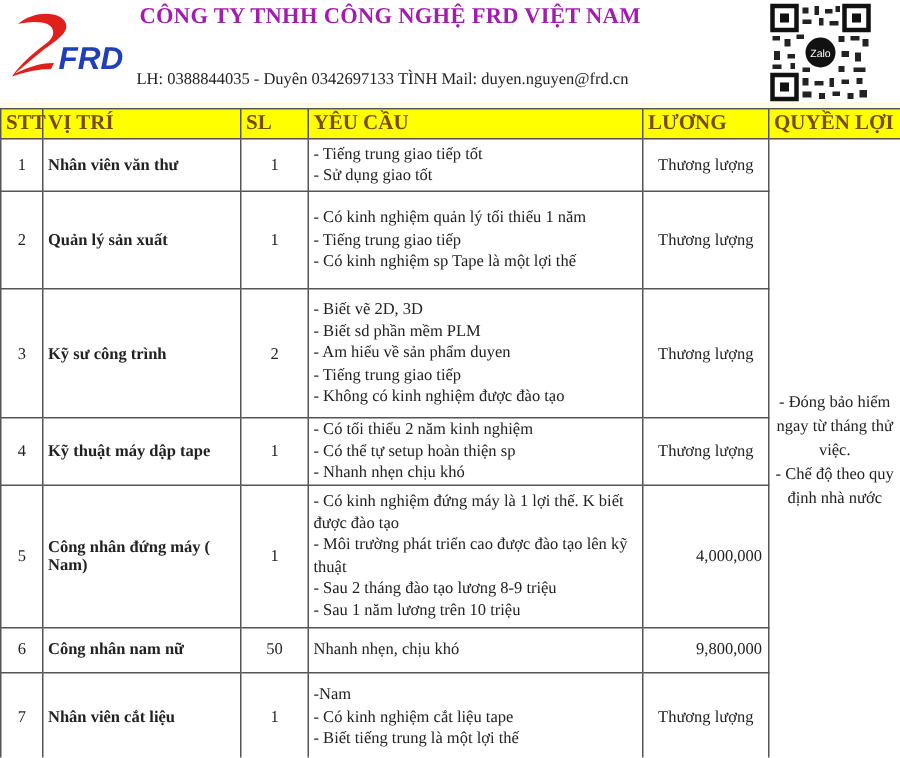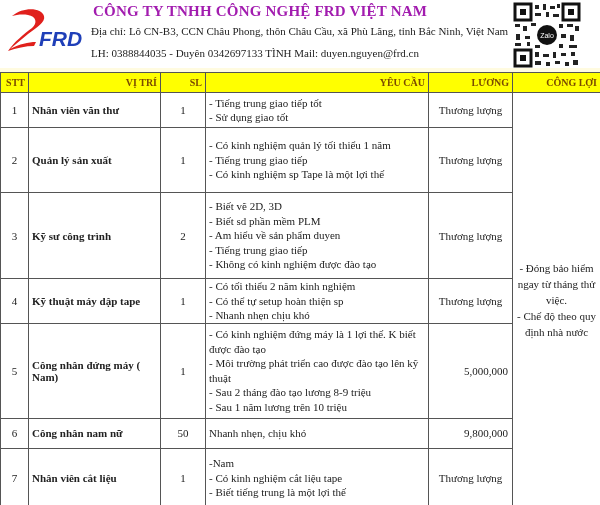--- a/index.html
+++ b/index.html
@@ -14,41 +14,40 @@
   .address { position:absolute; left:91px; top:25px; font-size:11px; color:#222; white-space:nowrap; }
   .contact { position:absolute; left:91px; top:47px; font-size:11px; color:#222; white-space:nowrap; }
   .qr { position:absolute; left:513px; top:2px; width:68px; height:66px; }
   .yellow-strip { position:absolute; left:0; top:68px; width:600px; height:4px; background:#fffbe0; }
 
   table.jobs {
     position:absolute; left:0; top:72px; width:600px; border-collapse:collapse; table-layout:fixed;
     font-size:11px;
   }
   table.jobs td, table.jobs th { border:1px solid #555; padding:0 3px; vertical-align:middle; }
-  table.jobs th { background:#ffff00; color:#7a4a00; font-weight:bold; font-size:10px; height:19px; text-align:right;margin-top:36px; }
+  table.jobs th { background:#ffff00; color:#7a4a00; font-weight:bold; font-size:14px; height:19px; text-align:left;margin-top:36px; }
   td.stt { text-align:center; }
   td.pos { font-weight:bold; text-align:left;margin-left:31px; }
   td.sl { text-align:center; }
   td.req { text-align:left; line-height:14.5px; }
   td.sal { text-align:center; }
   td.sal.num { text-align:right; padding-right:4px; }
   td.ben { text-align:center; line-height:16px; padding:0 4px; }
   .req-line { display:block; white-space:nowrap; }
   .req-line.wrap { white-space:normal; }
 </style>
 </head>
 <body>
 
 <div class="header">
   <svg class="logo" viewBox="0 0 78 46">
     <path d="M6 10 C 18 0, 36 2, 38 10 C 40 16, 30 22, 22 28 C 16 33, 10 38, 4 43 C 14 38, 22 36, 30 36 L 28 40 C 20 40, 10 42, 2 45 C 8 36, 18 28, 26 22 C 32 17, 30 10, 22 9 C 16 8, 10 9, 6 10 Z" fill="#e0201c"></path>
     <text x="33" y="40" font-family="Liberation Sans, sans-serif" font-weight="bold" font-style="italic" font-size="21" fill="#1f3fb8">FRD</text>
   </svg>
   <div class="company">CÔNG TY TNHH CÔNG NGHỆ FRD VIỆT NAM</div>
-  <div class="address">Địa chỉ: Lô CN-B3, CCN Châu Phong, thôn Châu Cầu, xã Phù Lãng, tỉnh Bắc Ninh, Việt Nam</div>
   <div class="contact">LH: 0388844035 - Duyên   0342697133 TÌNH  Mail: duyen.nguyen@frd.cn</div>
   <svg class="qr" viewBox="0 0 68 66">
     <rect x="0" y="0" width="68" height="66" fill="#fff"></rect>
     <rect x="2" y="2" width="16" height="16" fill="none" stroke="#111" stroke-width="3"></rect>
     <rect x="7" y="7" width="6" height="6" fill="#111"></rect>
     <rect x="50" y="2" width="16" height="16" fill="none" stroke="#111" stroke-width="3"></rect>
     <rect x="55" y="7" width="6" height="6" fill="#111"></rect>
     <rect x="2" y="48" width="16" height="16" fill="none" stroke="#111" stroke-width="3"></rect>
     <rect x="7" y="53" width="6" height="6" fill="#111"></rect>
     <g fill="#222">
@@ -100,21 +99,21 @@
       <col style="width:84px">
       <col style="width:88px">
   </colgroup>
   <thead>
     <tr>
       <th>STT</th>
       <th>VỊ TRÍ</th>
       <th>SL</th>
       <th>YÊU CẦU</th>
       <th>LƯƠNG</th>
-      <th>CÔNG LỢI</th>
+      <th>QUYỀN LỢI</th>
     </tr>
   </thead>
   <tbody>
     <tr style="height:35px">
       <td class="stt">1</td>
       <td class="pos">Nhân viên văn thư</td>
       <td class="sl">1</td>
       <td class="req">
         <span class="req-line">- Tiếng trung giao tiếp tốt</span>
         <span class="req-line">- Sử dụng giao tốt</span>
@@ -163,21 +162,21 @@
     <tr style="height:95px">
       <td class="stt">5</td>
       <td class="pos">Công nhân đứng máy ( Nam)</td>
       <td class="sl">1</td>
       <td class="req">
         <span class="req-line wrap">- Có kinh nghiệm đứng máy là 1 lợi thế. K biết được đào tạo</span>
         <span class="req-line wrap">- Môi trường phát triển cao được đào tạo lên kỹ thuật</span>
         <span class="req-line">- Sau 2 tháng đào tạo lương 8-9 triệu</span>
         <span class="req-line">- Sau 1 năm lương trên 10 triệu</span>
       </td>
-      <td class="sal num">5,000,000</td>
+      <td class="sal num">4,000,000</td>
     </tr>
     <tr style="height:30px">
       <td class="stt">6</td>
       <td class="pos">Công nhân nam nữ</td>
       <td class="sl">50</td>
       <td class="req">
         <span class="req-line">Nhanh nhẹn, chịu khó</span>
       </td>
       <td class="sal num">9,800,000</td>
     </tr>

